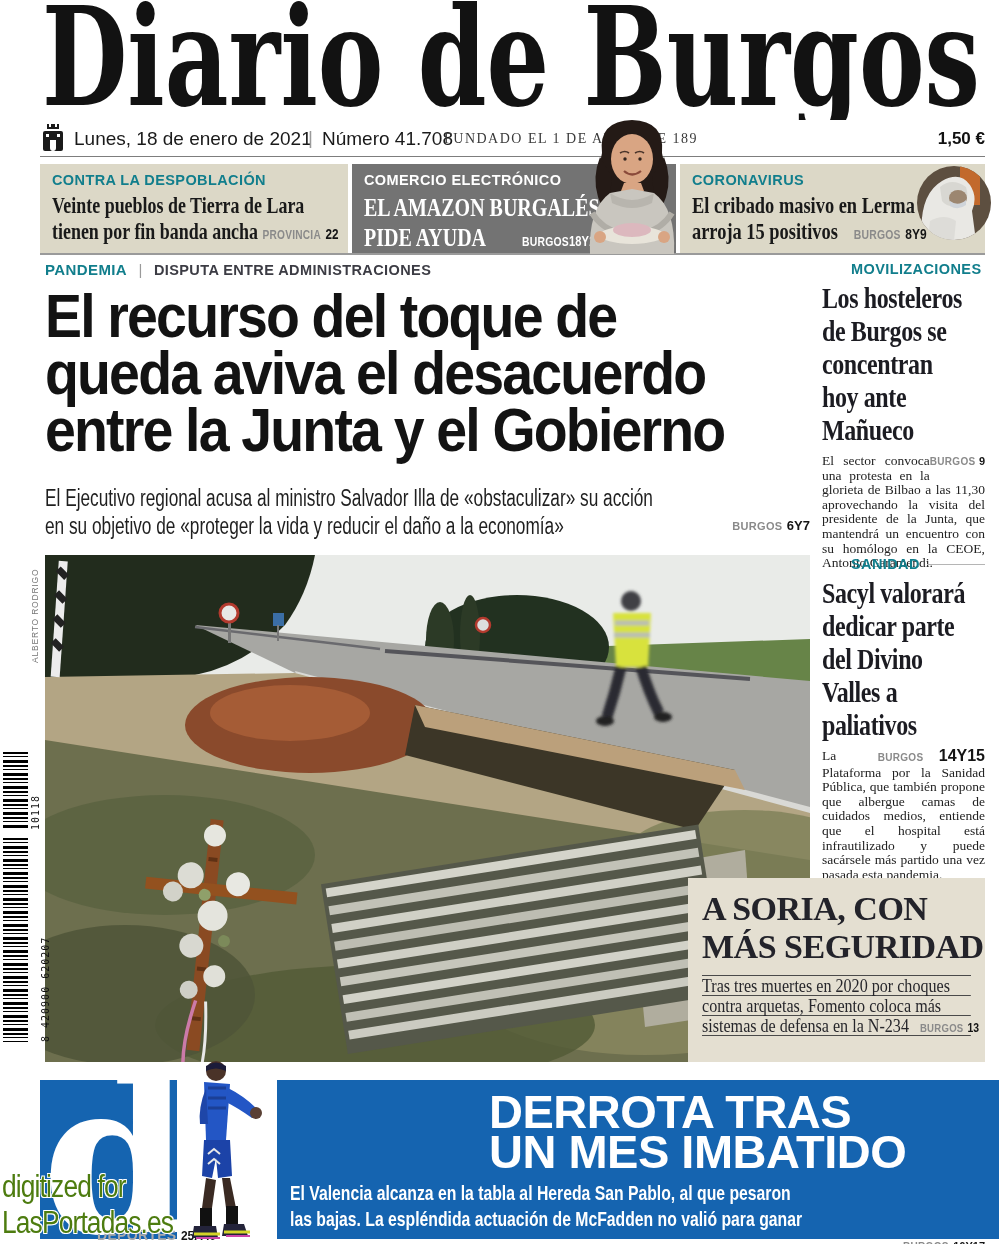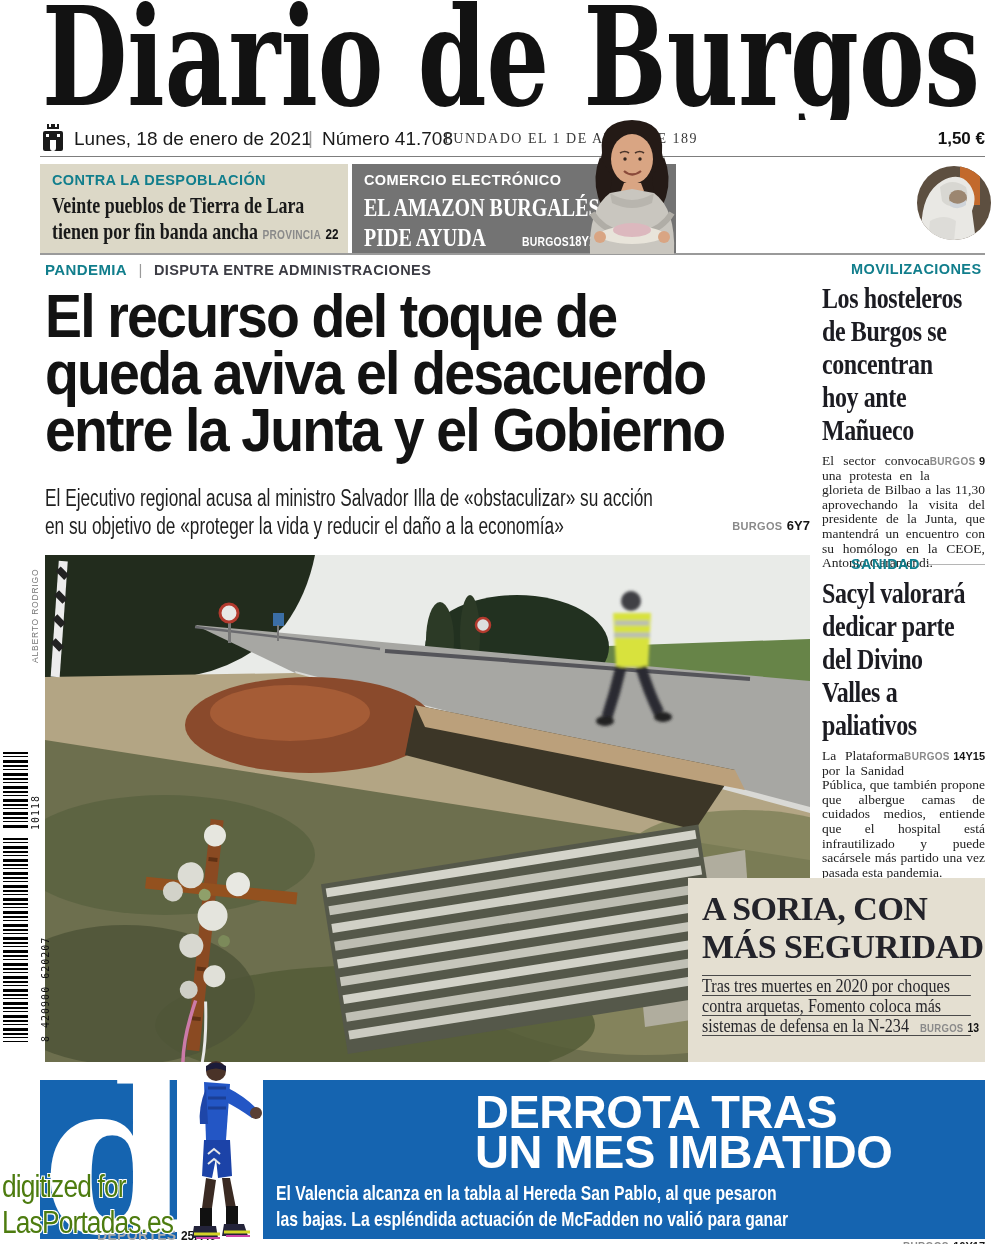--- a/index.html
+++ b/index.html
@@ -37,21 +37,21 @@
   .bodyref{float:right;}
   
   .overlay{position:absolute;left:688px;top:878px;width:297px;height:184px;background:#e4dfd1;
            box-sizing:border-box;padding:12px 14px;z-index:6;}
   .ov-head{font-family:"Liberation Serif",serif;font-weight:bold;color:#23232a;
            font-size:34px;line-height:38px;letter-spacing:-.5px;}
   .ovrule{height:1px;background:#4a4a4a;margin-top:9px;}
   .ov-sub{font-family:"Liberation Serif",serif;font-size:18.5px;line-height:20px;color:#26262b;
           background-image:repeating-linear-gradient(to bottom,transparent 0,transparent 19px,#4a4a4a 19px,#4a4a4a 20px);}
   
-  .sp-panel{position:absolute;left:263px;top:1080px;width:722px;height:159px;background:#1564b0;z-index:2;}
+  .sp-panel{position:absolute;left:277px;top:1080px;width:722px;height:159px;background:#1564b0;z-index:2;}
   .sp-head{color:#fff;font-weight:bold;font-size:47px;line-height:40px;letter-spacing:-.5px;}
   .sp-sub{color:#fff;font-size:21px;line-height:26px;font-weight:bold;}
   .dlogo{position:absolute;left:40px;top:1080px;width:137px;height:159px;background:#1564b0;overflow:hidden;z-index:2;}
   
   .wm{position:absolute;left:2px;top:1170px;z-index:30;font-weight:normal;font-size:31px;line-height:33px;
       color:#4d7c0f;letter-spacing:-1px;
       text-shadow:1px 1px 0 #fff,-1px -1px 0 #fff,1px -1px 0 #fff,-1px 1px 0 #fff;}
   .rule{position:absolute;background:#9a9a9a;}
   .vert{position:absolute;transform:rotate(-90deg);transform-origin:left top;white-space:nowrap;}
   .bc-bars{position:absolute;left:3px;width:25px;
@@ -99,20 +99,30 @@
   <div class="teaser t2" style="left:352px;width:324px;">
     <div class="kicker">COMERCIO ELECTRÓNICO</div>
     <div class="t-head sqz" style="width:125%;transform:scaleX(0.8);">
       <span class="nw">EL AMAZON BURGALÉS</span>
       <span class="nw pr-w"><span>PIDE AYUDA</span>
         <span class="pr-sec" style="margin-left:40px;font-size:13px;">BURGOS</span><span class="pr-pg" style="font-size:14px;">18Y19</span>
       </span>
     </div>
   </div>
 
+  <div class="teaser" style="left:680px;width:305px;">
+    <div class="kicker">CORONAVIRUS</div>
+    <div class="t-head sqz" style="width:125%;transform:scaleX(0.8);">
+      <span class="nw">El cribado masivo en Lerma</span>
+      <span class="nw"><span>arroja 15 positivos</span>
+        <span class="pr-sec" style="margin-left:14px;font-size:13px;">BURGOS</span>
+        <span class="pr-pg" style="font-size:15px;">8Y9</span>
+      </span>
+    </div>
+  </div>
 
   <svg class="abs" style="left:916px;top:165px;z-index:5;" width="76" height="76" viewBox="0 0 76 76">
     <defs>
         <clipPath id="cc">
           <circle cx="38" cy="38" r="37"></circle>
         </clipPath>
       </defs>
     <g clip-path="url(#cc)">
       <rect width="76" height="76" fill="#5d4f40"></rect>
       <rect x="44" y="0" width="20" height="40" fill="#c2692c"></rect>
@@ -188,21 +198,21 @@
         <span class="kicker">SANIDAD</span>
         <span class="krule"></span>
       </div>
     <div class="rc-head sqz" style="width:125%;transform:scaleX(0.8);">
       <span class="nw">Sacyl valorará</span>
       <span class="nw">dedicar parte</span>
       <span class="nw">del Divino</span>
       <span class="nw">Valles a</span>
       <span class="nw">paliativos</span>
     </div>
-    <p class="rc-body"><span class="bodyref"><span class="pr-sec" style="font-size:10px;">BURGOS</span> <span class="pr-pg" style="font-size:11px;">14Y15</span></span><span>La Plataforma por la Sanidad Pública, que también propone que albergue camas de cuidados medios, entiende que el hospital está infrautilizado y puede sacársele más partido una vez pasada esta pandemia.</span></p>
+    <p class="rc-body"><span class="bodyref"><span class="pr-sec" style="font-size:10px;">BURGOS</span> <span class="pr-pg" style="font-size:16px;margin-left:12px;">14Y15</span></span><span>La Plataforma por la Sanidad Pública, que también propone que albergue camas de cuidados medios, entiende que el hospital está infrautilizado y puede sacársele más partido una vez pasada esta pandemia.</span></p>
   </div>
 
   <div class="story" style="top:1079px;">
     <div class="kicker-row">
         <span class="kicker">MUNICIPAL</span>
         <span class="krule"></span>
       </div>
     <div class="rc-head sqz" style="width:125%;transform:scaleX(0.8);font-size:25px;line-height:27px;">
       <span class="nw">El expediente de</span>
       <span class="nw">sanción por las</span>

